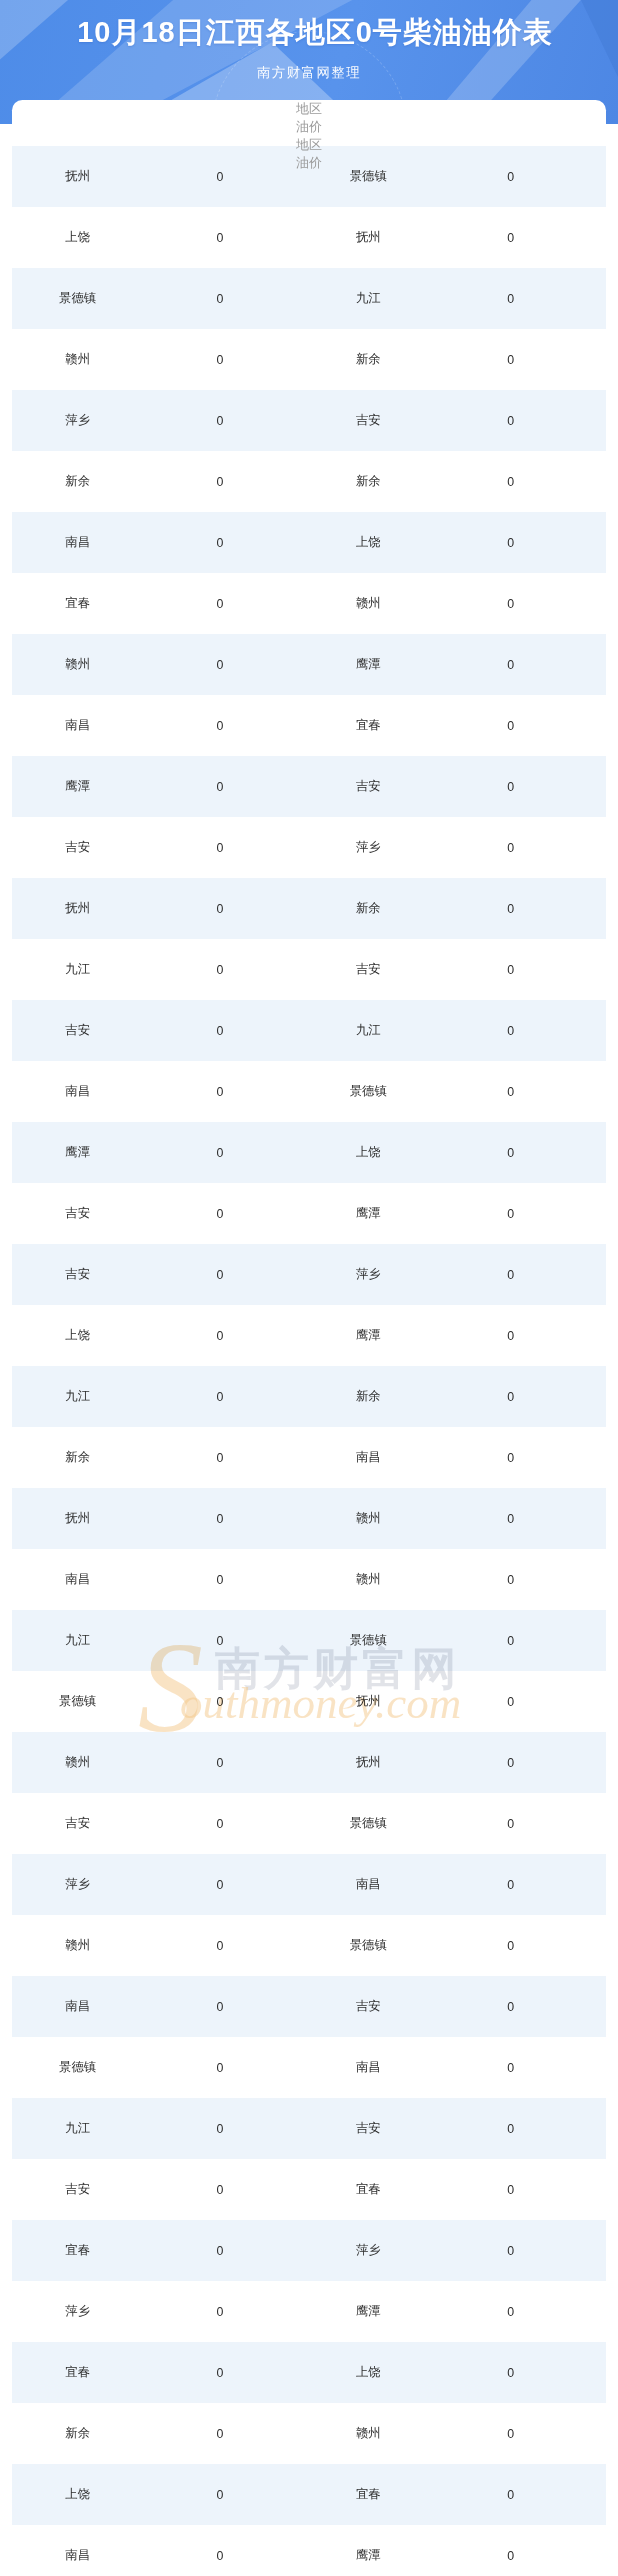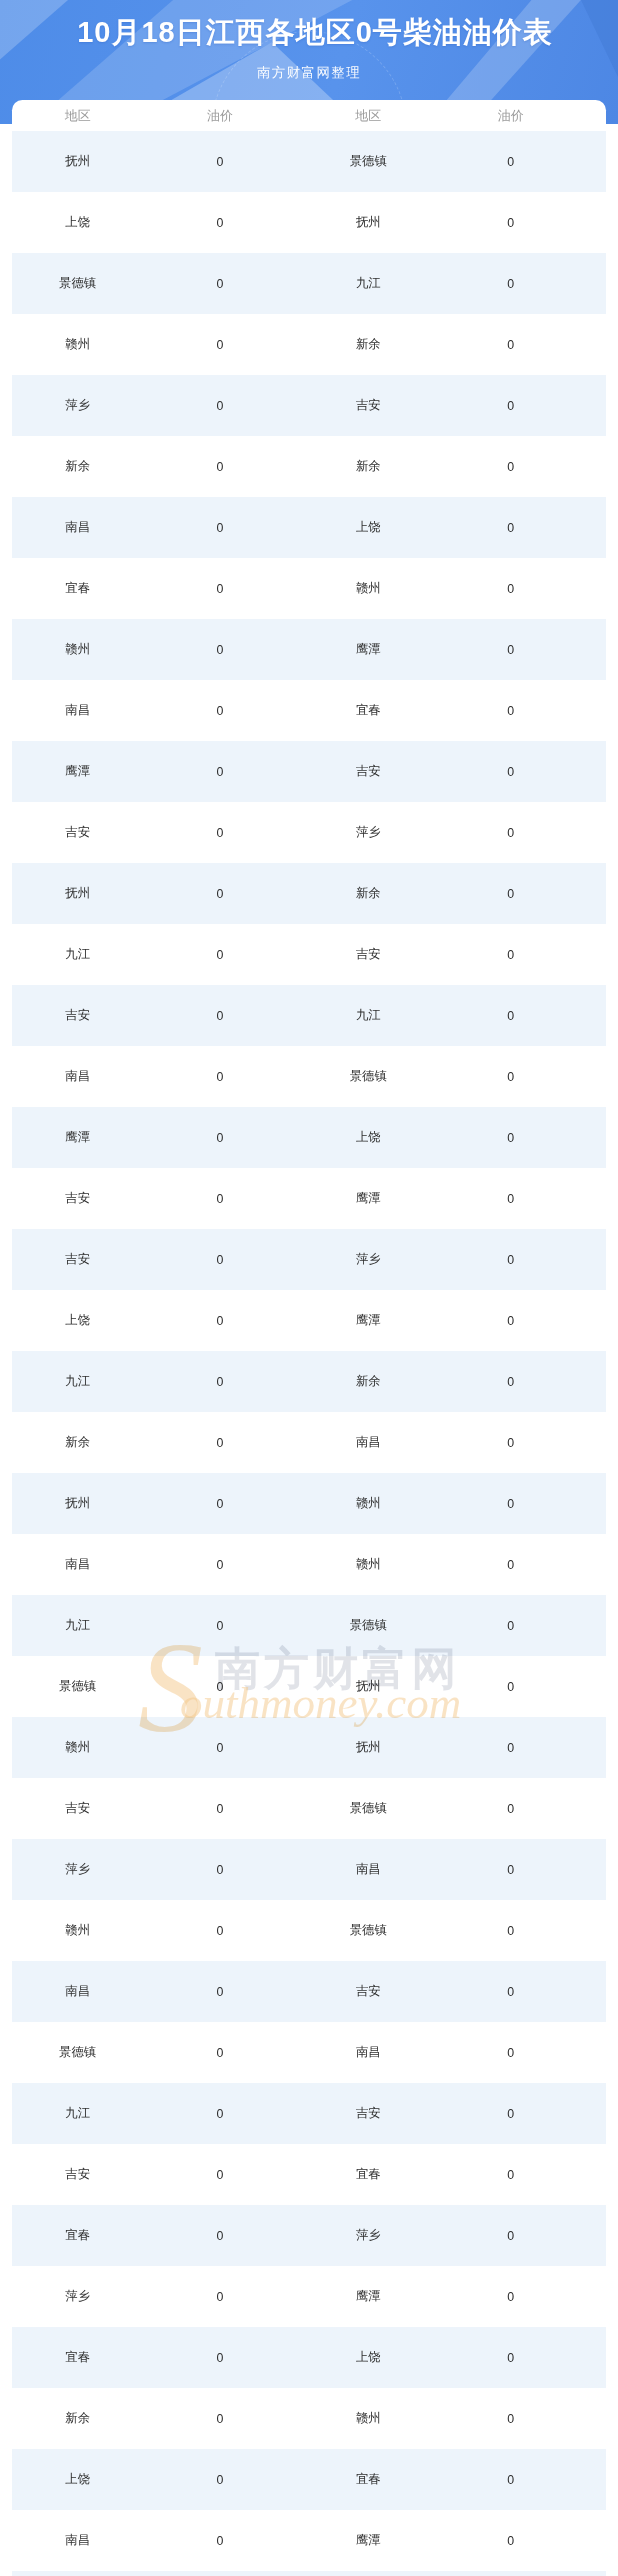--- a/index.html
+++ b/index.html
@@ -33,21 +33,21 @@
   .hero-sub {
     position:relative; z-index:2; text-align:center; margin-top:11px;
     color:rgba(255,255,255,0.96); font-size:13.4px; letter-spacing:1.5px;
   }
   
   .card {
     position:relative; z-index:2; margin:-24px 12.4px 0;
     background:#ffffff; border-radius:10.3px 10.3px 0 0;
   }
   .thead, .row { display:flex; align-items:center; }
-  .thead { height:31px; }
+  .thead { height:46px;flex-direction:column; }
   .row { height:61px; }
   .row.odd { background:var(--row-alt,#EDF4FB); }
   .row.even { background:#ffffff; }
   .cell { text-align:center; display:block; }
   .c0 { width:22%; } .c1 { width:26%; } .c2 { width:24%; } .c3 { width:24%; }
   .cfill { width:4%; }
   .thead .cell { color:#9B9B9B; font-size:13px; }
   .row .cell { color:#2E2E2E; font-size:12.4px; }
   
   .watermark { position:absolute; left:0; top:0; width:100%; height:100%;

